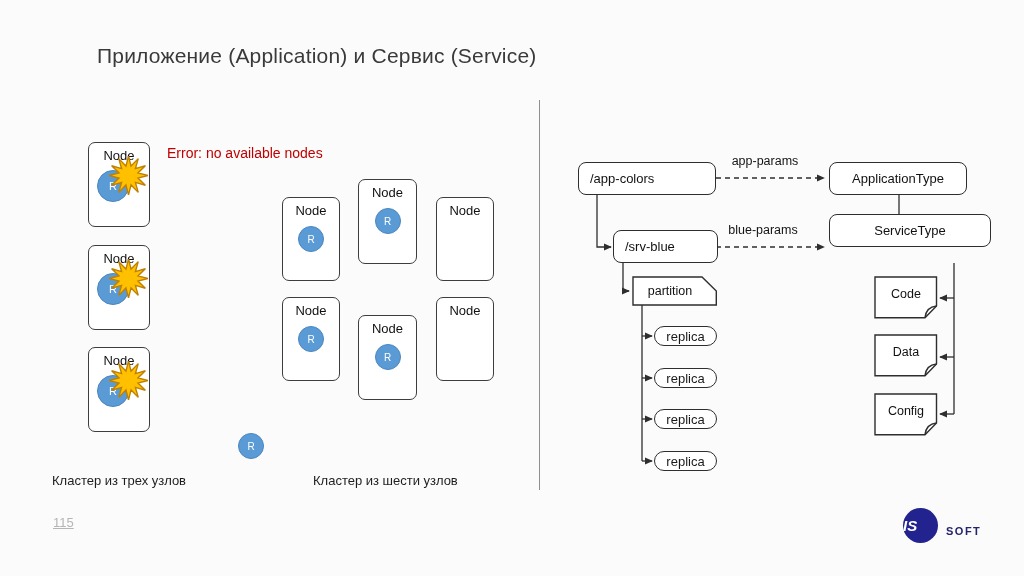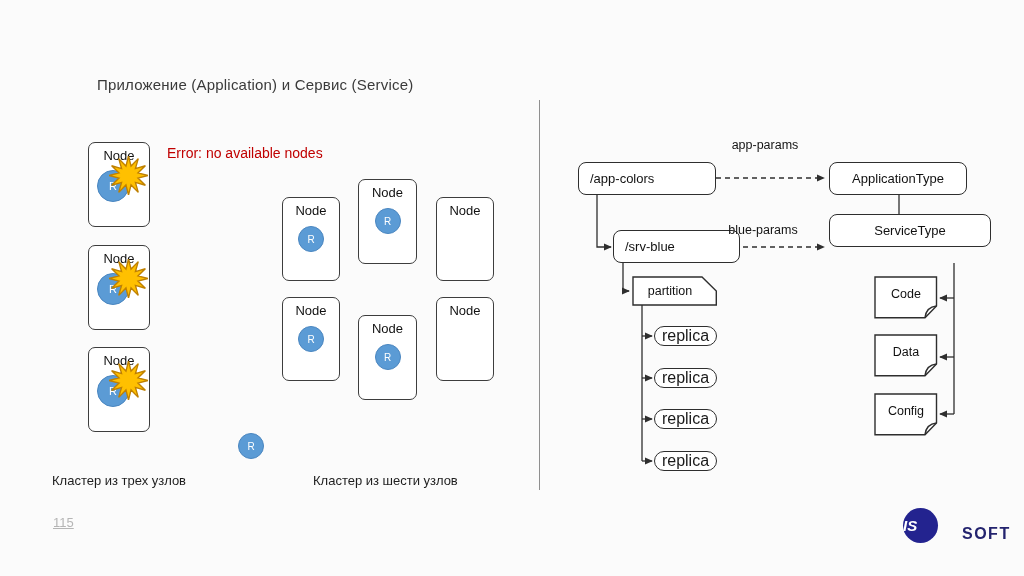--- a/index.html
+++ b/index.html
@@ -5,23 +5,22 @@
   html,body{margin:0;padding:0;}
   body{
     width:1024px;height:576px;position:relative;overflow:hidden;
     background:#fbfbfb;
     font-family:"Liberation Sans","DejaVu Sans",sans-serif;
     color:#1a1a1a;
   }
   .abs{position:absolute;}
 
   .title{
-    left:97px;top:44px;font-size:15px;font-weight:400;color:#3a3a3a;
+    left:97px;top:44px;font-size:21px;font-weight:400;color:#3a3a3a;
     letter-spacing:.2px;
-    margin-top:32px;
   }
   .divider{left:539px;top:100px;width:1px;height:390px;background:#8f8f8f;}
 
   
   .node{
     position:absolute;background:#fff;border:1.4px solid #3d3d3d;border-radius:7px;
     box-sizing:border-box;text-align:center;
   }
   .node .nlabel{display:block;margin-top:5px;font-size:13px;color:#111;}
   .rc{
@@ -48,40 +47,40 @@
   .rbox{
     position:absolute;background:#fff;border:1.4px solid #2e2e2e;border-radius:8px;
     box-sizing:border-box;font-size:13px;color:#111;
     display:flex;align-items:center;justify-content:center;
   }
   .rbox.la{justify-content:flex-start;padding-left:11px;}
   .params{position:absolute;width:100px;text-align:center;font-size:12.5px;color:#141414;}
   .pill{
     position:absolute;left:654px;width:63px;height:20px;background:#fff;
     border:1.4px solid #2e2e2e;border-radius:10px;box-sizing:border-box;
-    font-size:16px;display:flex;align-items:center;justify-content:center;
+    font-size:13px;display:flex;align-items:center;justify-content:center;
   }
   .shape{position:absolute;}
   .shape .slabel{
     position:absolute;left:0;width:100%;text-align:center;font-size:12.5px;color:#111;
   }
   .doc .slabel{top:11px;}
   .part .slabel{top:8px;padding-right:10px;box-sizing:border-box;}
 
   .connectors{left:540px;top:130px;width:440px;height:350px;}
 
   
   .pagenum{left:53px;top:515px;font-size:13px;color:#b5b5b5;text-decoration:underline;}
   .logo-circle{
     left:903px;top:508px;width:35px;height:35px;border-radius:50%;background:#23238f;
     display:flex;align-items:center;justify-content:flex-start;
   }
   .logo-circle span{color:#fff;font-size:15px;font-weight:bold;font-style:italic;}
-  .logo-brand{left:946px;top:525px;font-size:16px;font-weight:bold;
-    letter-spacing:1.5px;color:#23236e;margin-left:16px;}
+  .logo-brand{left:946px;top:525px;font-size:11px;font-weight:bold;
+    letter-spacing:1.5px;color:#23236e;}
 </style>
 </head>
 <body>
 
 <div class="abs title">Приложение (Application) и Сервис (Service)</div>
 <div class="abs divider"></div>
 
 <div class="node failed" style="left:88px;top:142px;width:62px;height:85px">
   <span class="nlabel">Node</span>
   <span class="rc-big">R</span>
@@ -153,24 +152,24 @@
     <path d="M102,331 H112" marker-end="url(#ah)"></path>
     <path d="M414,133 V284"></path>
     <path d="M414,168 H400" marker-end="url(#ah)"></path>
     <path d="M414,227 H400" marker-end="url(#ah)"></path>
     <path d="M414,284 H400" marker-end="url(#ah)"></path>
   </g>
 </svg>
 
 <div class="rbox la" style="left:578px;top:162px;width:138px;height:33px">/app-colors</div>
 <div class="rbox" style="left:829px;top:162px;width:138px;height:33px">ApplicationType</div>
-<div class="rbox la" style="left:613px;top:230px;width:127px;height:33px">/srv-blue</div>
+<div class="rbox la" style="left:613px;top:230px;width:105px;height:33px">/srv-blue</div>
 <div class="rbox" style="left:829px;top:214px;width:162px;height:33px">ServiceType</div>
 
-<div class="params" style="left:715px;top:138px">app-params</div>
+<div class="params" style="left:715px;top:154px">app-params</div>
 <div class="params" style="left:713px;top:223px">blue-params</div>
 
 <div class="shape part" style="left:632px;top:276px;width:86px;height:30px">
   <svg width="86" height="30" viewBox="0 0 86 30">
     <path d="M1,1 H70 L84.3,15 V29 H1 Z" fill="#fff" stroke="#2e2e2e" stroke-width="1.4"></path>
   </svg>
   <span class="slabel">partition</span>
 </div>
 
 <div class="pill" style="top:326px">replica</div>

